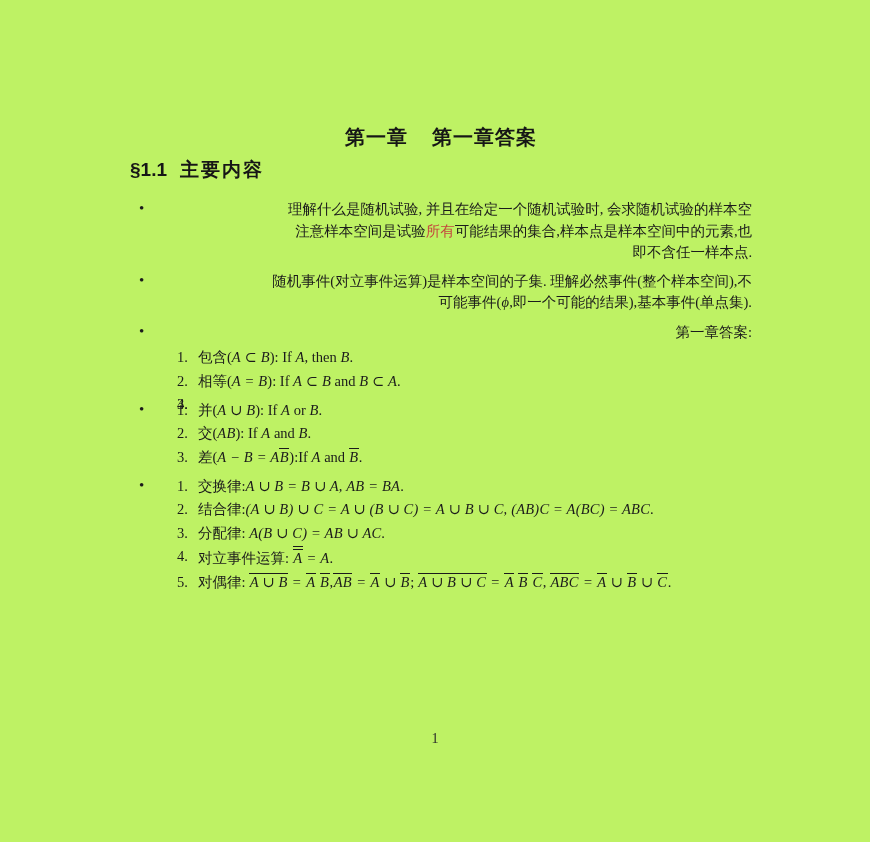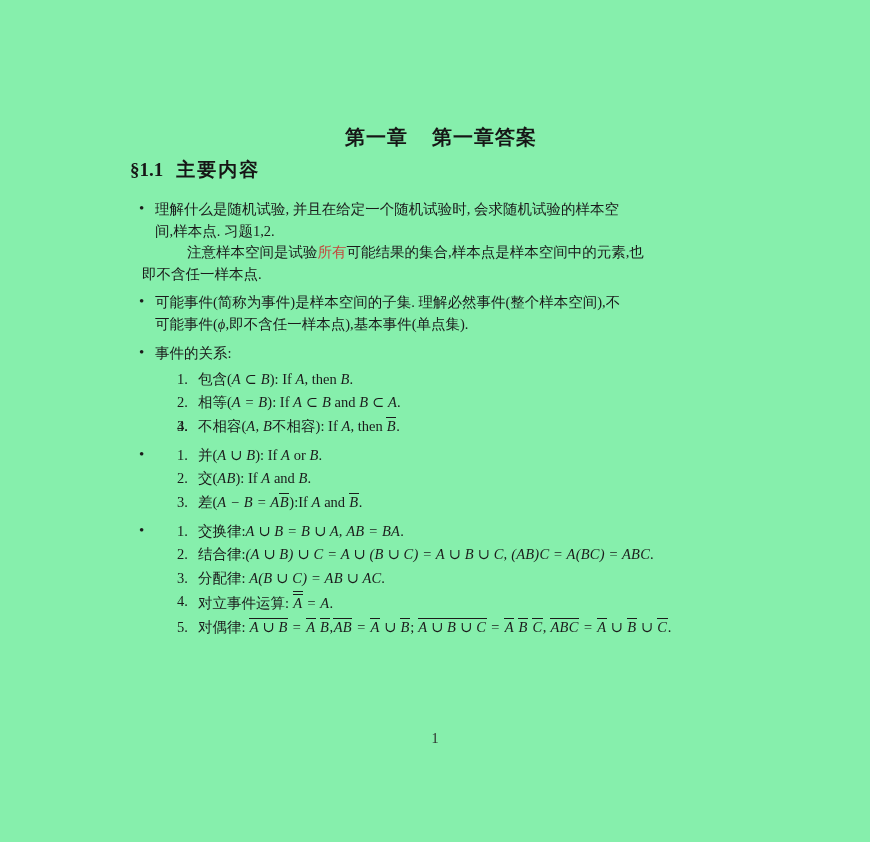--- a/index.html
+++ b/index.html
@@ -6,50 +6,50 @@
     margin: 0; padding: 0;
     width: 870px; height: 842px;
     background: #ffffff;
     font-family: "Liberation Serif", "DejaVu Serif", serif;
     color: #1b1b1b;
     -webkit-font-smoothing: antialiased;
   }
   .page {
     position: relative;
     width: 870px; height: 842px;
-    background: #86efac;
+    background: #bef264;
     overflow: hidden;
   }
   .content {
     position: absolute;
     left: 130px; top: 127px;
     width: 622px;
     font-size: 14.5px;
   }
   .doc-title {
     font-family: "Liberation Sans", "DejaVu Sans", sans-serif;
     font-weight: bold;
     font-size: 20px;
     line-height: 21px;
     text-align: center;
     letter-spacing: 1px;
     margin: 0 0 10px 0;
     color: #161616;
   }
   .title-part2 { margin-left: 24px; }
   .section-heading {
-    font-family: Liberation Serif, serif;
+    font-family: Liberation Sans, sans-serif;
     font-weight: bold;
     font-size: 19px;
     line-height: 24px;
     margin: 0 0 17px 0;
     color: #161616;
   }
   .sec-title { margin-left: 13px; letter-spacing: 2px; }
-  .line { line-height: 21.5px; white-space: nowrap; }
+  .line { line-height: 21.5px; white-space: nowrap; text-align: right; }
   .bullet-item { position: relative; padding-left: 25px; margin-bottom: 8px; }
   .bullet-item.mb0 { margin-bottom: 0; }
   .bullet-dot {
     position: absolute; left: 9px; top: -1px;
     font-size: 15px; line-height: 21.5px;
   }
   .note { margin-left: 12px; margin-bottom: 7px; }
   .note .note-l1 { padding-left: 45px; }
   .sub-list { margin-top: 4px; }
   .num-item { position: relative; padding-left: 43px; line-height: 21px; margin-bottom: 2.5px; white-space: nowrap; }
@@ -91,57 +91,55 @@
     </div>
 
     <div class="section-heading">
       <span class="sec-num">§1.1</span><span class="sec-title">主要内容</span>
     </div>
 
     <div class="bullet-item mb0">
       <span class="bullet-dot">•</span>
       <div class="bullet-body">
         <div class="line"><span class="run-t">理解什么是随机试验, 并且在给定一个随机试验时, 会求随机试验的样本空</span></div>
-        <div class="line"><span class="run-t">间,样本点. 习题1,2.</span></div>
       </div>
     </div>
 
     <div class="note">
       <div class="line note-l1"><span class="run-t">注意样本空间是试验</span><span class="run-r">所有</span><span class="run-t">可能结果的集合,样本点是样本空间中的元素,也</span></div>
       <div class="line note-l2"><span class="run-t">即不含任一样本点.</span></div>
     </div>
 
     <div class="bullet-item">
       <span class="bullet-dot">•</span>
       <div class="bullet-body">
-        <div class="line"><span class="run-t">可能事件(简称为事件)是样本空间的子集. 理解必然事件(整个样本空间),不</span></div>
-        <div class="line"><span class="run-t">可能事件(</span><span class="run-m">ϕ</span><span class="run-t">,即不含任一样本点),基本事件(单点集).</span></div>
+        <div class="line"><span class="run-t">随机事件(对立事件运算)是样本空间的子集. 理解必然事件(整个样本空间),不</span></div>
+        <div class="line"><span class="run-t">可能事件(</span><span class="run-m">ϕ</span><span class="run-t">,即一个可能的结果),基本事件(单点集).</span></div>
       </div>
     </div>
 
     <div class="bullet-item">
       <span class="bullet-dot">•</span>
       <div class="bullet-body">
-        <div class="line"><span class="run-t">事件的关系:</span></div>
+        <div class="line"><span class="run-t">第一章答案:</span></div>
       </div>
       <div class="sub-list">
         <div class="num-item">
           <span class="num">1.</span>
           <span class="line-inline"><span class="run-t">包含(</span><span class="run-m">A ⊂ B</span><span class="run-t">): If </span><span class="run-m">A</span><span class="run-t">, then </span><span class="run-m">B</span><span class="run-t">.</span></span>
         </div>
         <div class="num-item">
           <span class="num">2.</span>
           <span class="line-inline"><span class="run-t">相等(</span><span class="run-m">A = B</span><span class="run-t">): If </span><span class="run-m">A ⊂ B</span><span class="run-t"> and </span><span class="run-m">B ⊂ A</span><span class="run-t">.</span></span>
         </div>
         <div class="num-item">
           <span class="num">3.</span>
         </div>
         <div class="num-item">
           <span class="num">4.</span>
-          <span class="line-inline"><span class="run-t">不相容(</span><span class="run-m">A, B</span><span class="run-t">不相容): If </span><span class="run-m">A</span><span class="run-t">, then </span><span class="run-o">B</span><span class="run-t">.</span></span>
         </div>
       </div>
     </div>
 
     <div class="bullet-item">
       <span class="bullet-dot">•</span>
       <div class="sub-list">
         <div class="num-item">
           <span class="num">1.</span>
           <span class="line-inline"><span class="run-t">并(</span><span class="run-m">A ∪ B</span><span class="run-t">): If </span><span class="run-m">A</span><span class="run-t"> or </span><span class="run-m">B</span><span class="run-t">.</span></span>

